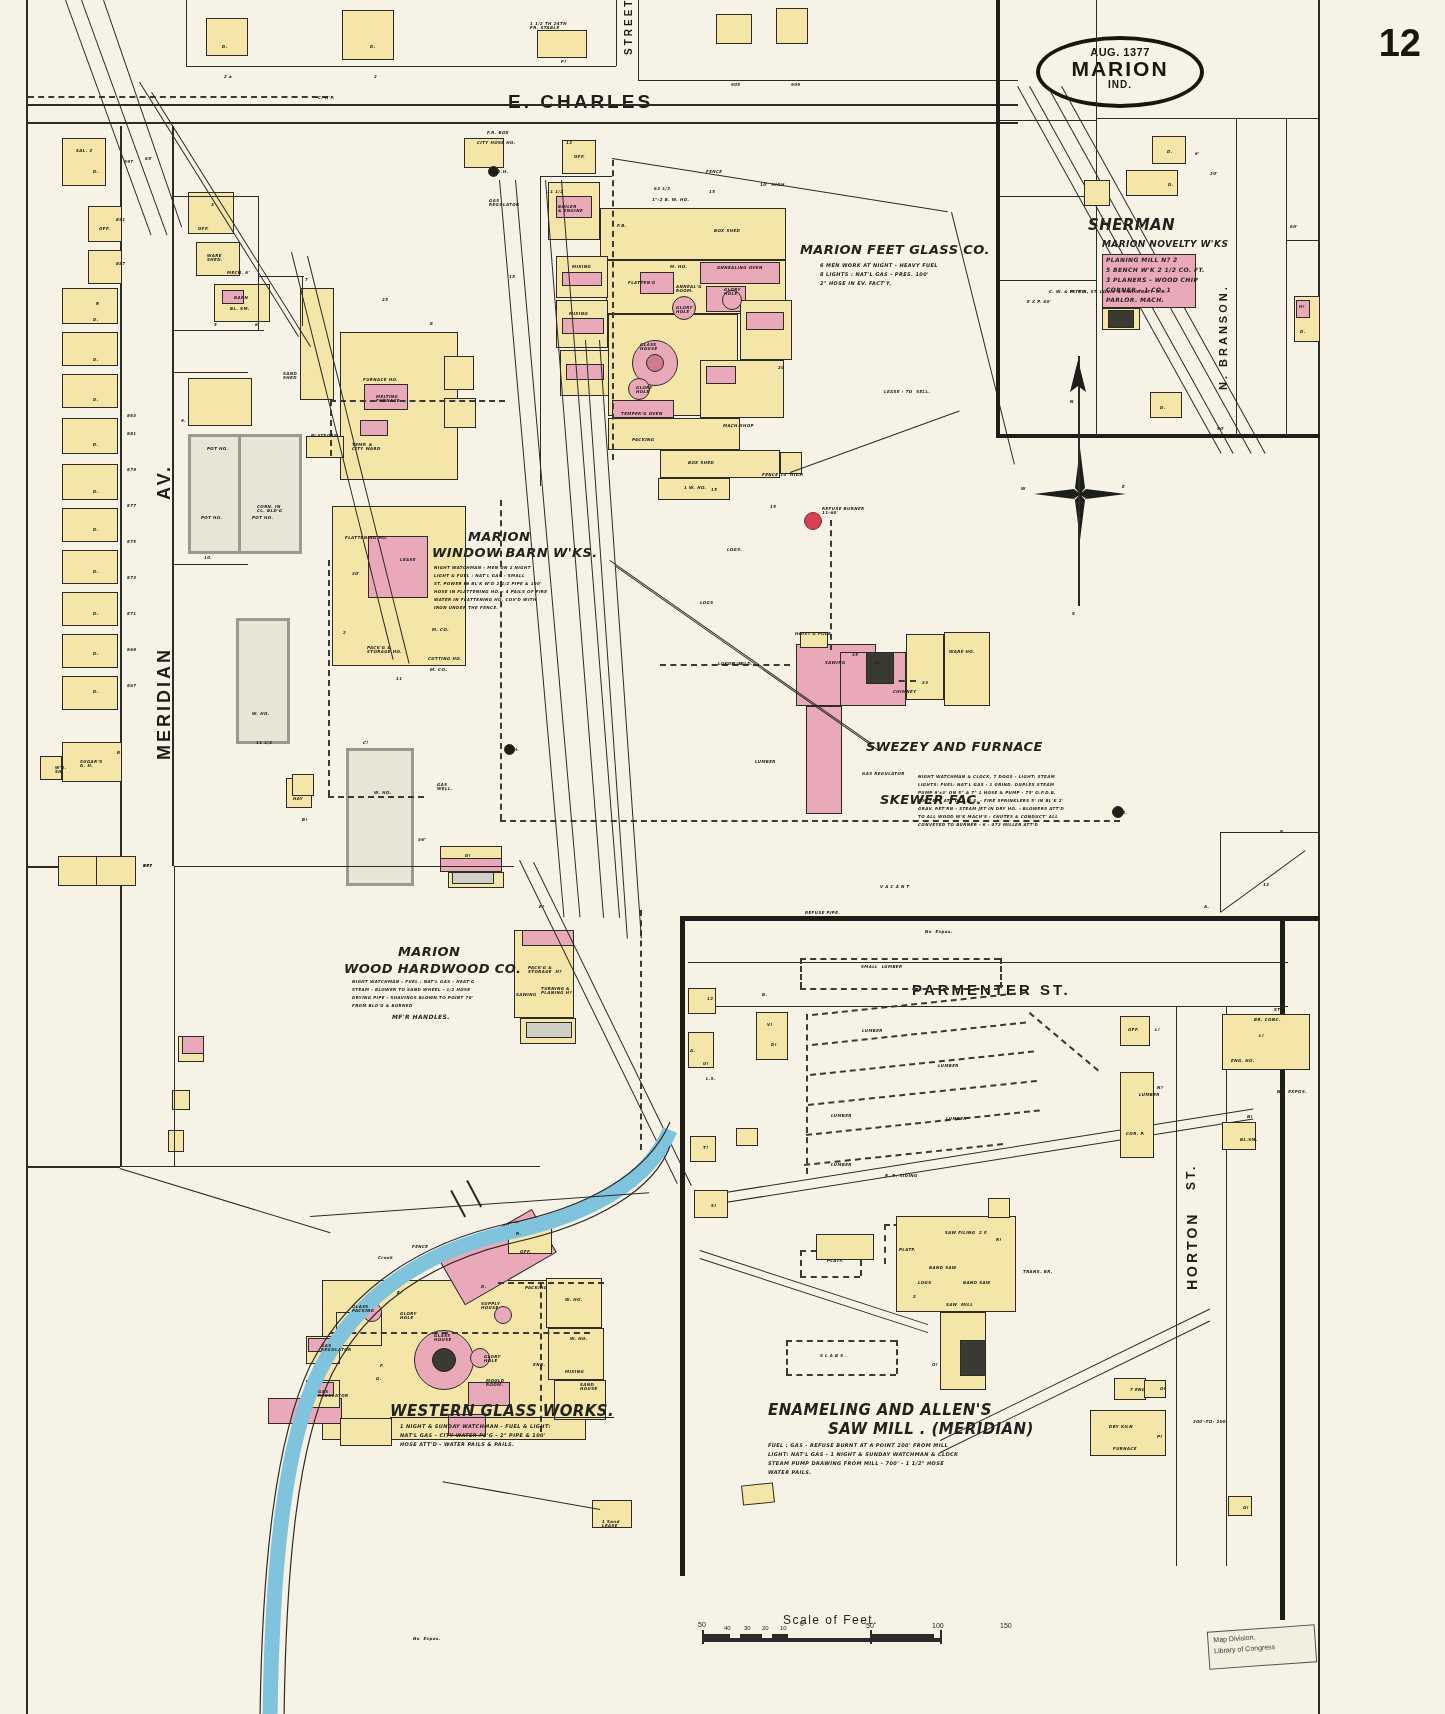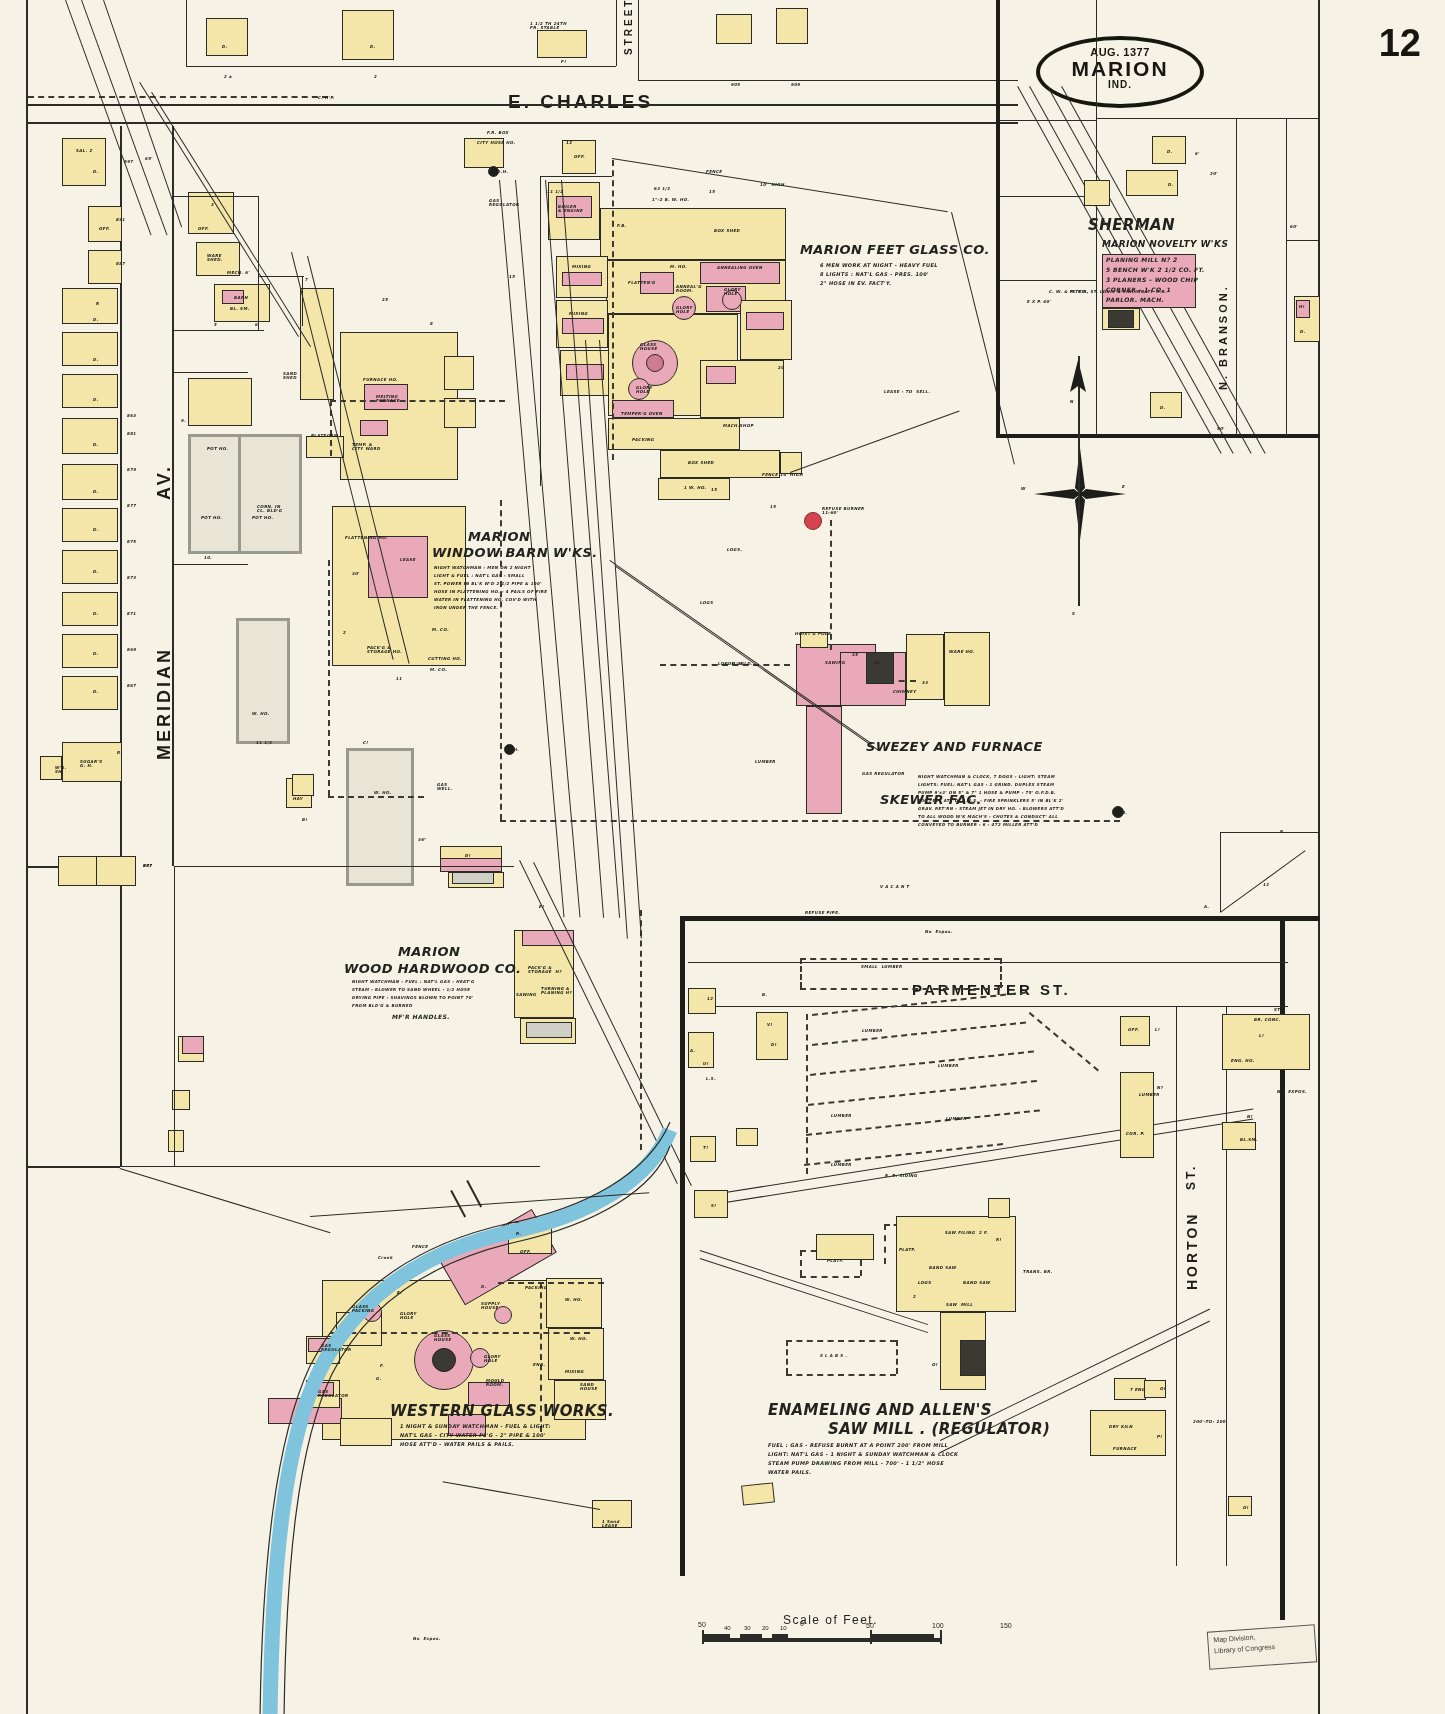--- a/index.html
+++ b/index.html
@@ -464,28 +464,28 @@
   <div class="txt hand lg" style="left:880px;top:757px;margin-top:36px;">SKEWER FAC.</div>
   <div class="txt hand xtiny" style="left:918px;top:775px;">NIGHT WATCHMAN &amp; CLOCK, 7 DOGS - LIGHT: STEAM</div>
   <div class="txt hand xtiny" style="left:918px;top:783px;">LIGHTS: FUEL: NAT'L GAS - 1 GRIND. DUPLEX STEAM</div>
   <div class="txt hand xtiny" style="left:918px;top:791px;">PUMP 9'x3' ON 5" &amp; 7" 1 HOSE &amp; PUMP - 75' O.F.D.B.</div>
   <div class="txt hand xtiny" style="left:918px;top:799px;">700 FEET ATT'D. B.H.S. - FIRE SPRINKLERS 5' IN BL'K 2'</div>
   <div class="txt hand xtiny" style="left:918px;top:807px;">GRAV. RET'RN - STEAM JET IN DRY HO. - BLOWERS ATT'D</div>
   <div class="txt hand xtiny" style="left:918px;top:815px;">TO ALL WOOD W'K MACH'S - CHUTES &amp; CONDUCT' ALL</div>
   <div class="txt hand xtiny" style="left:918px;top:823px;">CONVEYED TO BURNER - 6 - 472 MILLER ATT'D</div>
 
   
-  <div class="txt hand lg" style="left:390px;top:1404px;font-size:15px;">WESTERN GLASS WORKS.</div>
+  <div class="txt hand lg" style="left:390px;top:1404px;font-size:15px;text-decoration:underline;">WESTERN GLASS WORKS.</div>
   <div class="txt hand tiny" style="left:400px;top:1424px;">1 NIGHT &amp; SUNDAY WATCHMAN - FUEL &amp; LIGHT:</div>
   <div class="txt hand tiny" style="left:400px;top:1433px;">NAT'L GAS - CITY WATER PL'G - 2" PIPE &amp; 100'</div>
   <div class="txt hand tiny" style="left:400px;top:1442px;">HOSE ATT'D - WATER PAILS &amp; PAILS.</div>
 
   
   <div class="txt hand lg" style="left:768px;top:1403px;font-size:15px;">ENAMELING AND ALLEN'S</div>
-  <div class="txt hand lg" style="left:828px;top:1422px;font-size:15px;">SAW MILL . (REGULATOR)</div>
+  <div class="txt hand lg" style="left:828px;top:1422px;font-size:15px;">SAW MILL . (MERIDIAN)</div>
   <div class="txt hand tiny" style="left:768px;top:1443px;">FUEL : GAS - REFUSE BURNT AT A POINT 200' FROM MILL</div>
   <div class="txt hand tiny" style="left:768px;top:1452px;">LIGHT: NAT'L GAS - 1 NIGHT &amp; SUNDAY WATCHMAN &amp; CLOCK</div>
   <div class="txt hand tiny" style="left:768px;top:1461px;">STEAM PUMP DRAWING FROM MILL - 700' - 1 1/2" HOSE</div>
   <div class="txt hand tiny" style="left:768px;top:1470px;">WATER PAILS.</div>
 
   
   <div class="txt" style="left:783px;top:1614px;font-size:12px;letter-spacing:1.5px;">Scale of Feet.</div>
   <div class="tick" style="left:702px;top:1638px;width:240px;height:4px;background:#2b2b27;"></div>
   <div class="tick" style="left:702px;top:1634px;width:28px;height:8px;background:#2b2b27;"></div>
   <div class="tick" style="left:740px;top:1634px;width:22px;height:8px;background:#2b2b27;"></div>

